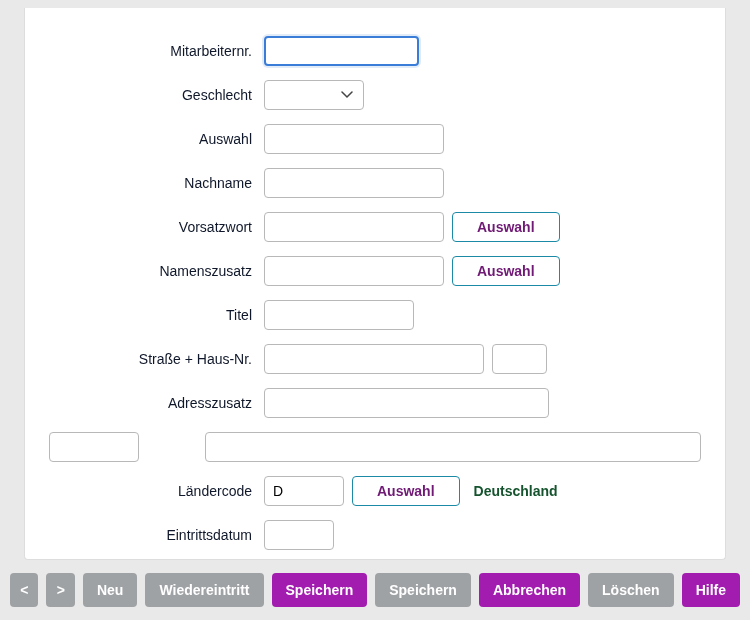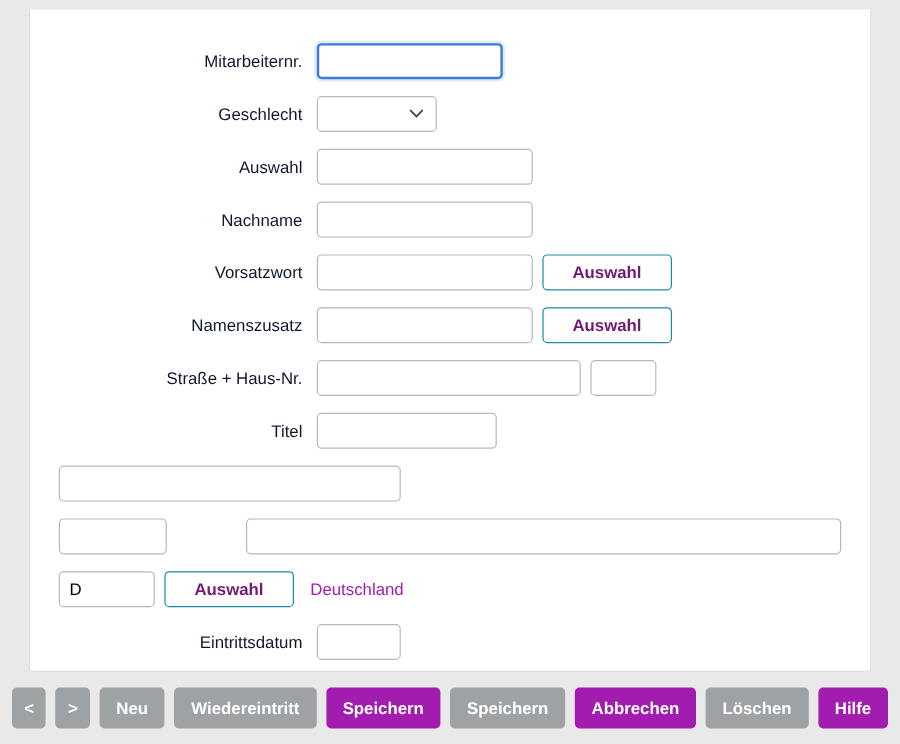--- a/index.html
+++ b/index.html
@@ -82,22 +82,22 @@
     border: 1px solid #1b8aa6;
     background: #fff;
     color: #701a75;
     font-weight: 700;
     border-radius: 4px;
     padding: 0 24px;
     cursor: pointer;
     font-size: 14px;
   }
   .static-text {
-    font-weight: 400;
-    color: #a21caf;
+    font-weight: 700;
+    color: #14532d;
     margin-left: 6px;
   }
 
   .toolbar {
     position: absolute;
     left: 8px;
     right: 8px;
     bottom: 8px;
     height: 44px;
     display: flex;
@@ -173,49 +173,51 @@
 
     <div class="row">
       <div class="label">Namenszusatz</div>
       <div class="controls">
         <input type="text" style="width: 180px;" value="">
         <button class="btn-outline">Auswahl</button>
       </div>
     </div>
 
     <div class="row">
+      <div class="label">Titel</div>
+      <div class="controls">
+        <input type="text" style="width: 150px;" value="">
+      </div>
+    </div>
+
+    <div class="row">
       <div class="label">Straße + Haus-Nr.</div>
       <div class="controls">
         <input type="text" style="width: 220px;" value="">
         <input type="text" style="width: 55px;" value="">
       </div>
     </div>
 
     <div class="row">
-      <div class="label">Titel</div>
-      <div class="controls">
-        <input type="text" style="width: 150px;" value="">
-      </div>
-    </div>
-
-    <div class="row">
+      <div class="label">Adresszusatz</div>
       <div class="controls">
         <input type="text" style="width: 285px;" value="">
       </div>
     </div>
 
     <div class="row">
       <div class="controls">
         <input type="text" style="width: 90px;" value="">
         <div style="width:50px"></div>
         <input type="text" style="flex: 1 1 0%;" value="">
       </div>
     </div>
 
     <div class="row">
+      <div class="label">Ländercode</div>
       <div class="controls">
         <input type="text" style="width: 80px;" value="D">
         <button class="btn-outline">Auswahl</button>
         <span class="static-text">Deutschland</span>
       </div>
     </div>
 
     <div class="row">
       <div class="label">Eintrittsdatum</div>
       <div class="controls">

